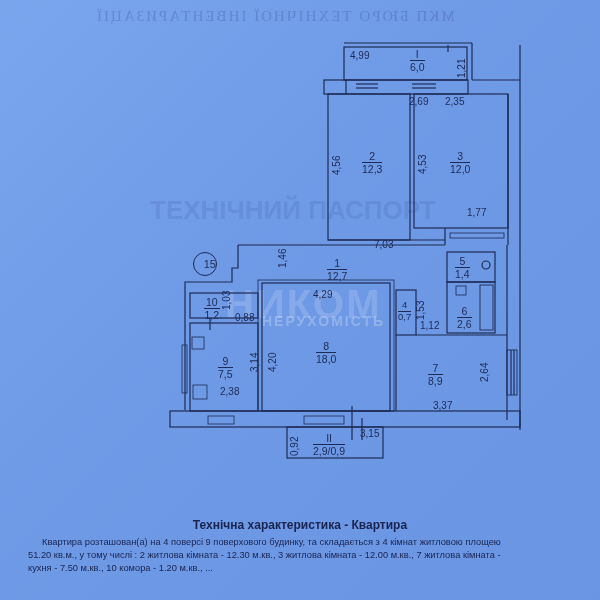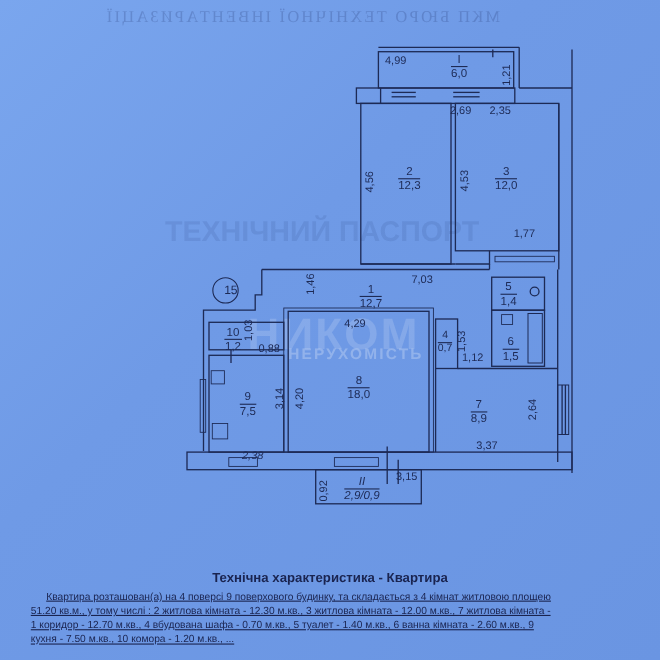--- a/index.html
+++ b/index.html
@@ -12,21 +12,21 @@
   .wm { position:absolute; color:rgba(255,255,255,0.12); font-weight:bold; white-space:nowrap; pointer-events:none; }
   .header-wm { position:absolute; top:8px; left:95px; font-family:"Liberation Serif", serif; font-size:15px; letter-spacing:2px; color:rgba(40,60,120,0.25); transform:scaleX(-1); white-space:nowrap; }
   .plan { position:absolute; left:0; top:0; width:600px; height:510px; }
   .lbl { position:absolute; font-size:10px; color:#1d2a55; white-space:nowrap; line-height:1; }
   .room { position:absolute; text-align:center; font-size:10.5px; line-height:1.15; color:#1d2a55; }
   .room .num { display:block; border-bottom:1px solid #1d2a55; padding:0 2px; }
   .vert { transform:rotate(-90deg); transform-origin:left top; }
   .footer { position:absolute; left:0; top:518px; width:600px; }
   .f-title { text-align:center; font-weight:bold; font-size:12px; color:#1a2450; margin-bottom:4px; }
   .f-text { font-size:9.3px; line-height:13px; color:#1a2450; padding:0 26px 0 28px; }
-  .f-text p { margin:0;text-decoration:underline; }
+  .f-text p { margin:0; }
   .f-text .indent { text-indent:14px; }
   .circle { position:absolute; left:193px; top:252px; width:22px; height:22px; border:1.5px solid #1d2a55; border-radius:50%; font-size:11px; text-align:right; line-height:22px; }
 </style>
 </head>
 <body>
 
 <div class="header-wm">МКП БЮРО ТЕХНІЧНОЇ ІНВЕНТАРИЗАЦІЇ</div>
 <div class="wm" style="left:150px;top:195px;font-size:26px;color:rgba(40,60,120,0.13);">ТЕХНІЧНИЙ ПАСПОРТ</div>
 <div class="wm" style="left:225px;top:282px;font-size:40px;color:rgba(255,255,255,0.16);letter-spacing:2px;">НИКОМ</div>
 <div class="wm" style="left:262px;top:313px;font-size:14px;color:rgba(255,255,255,0.25);letter-spacing:2px;">НЕРУХОМІСТЬ</div>
@@ -117,21 +117,21 @@
 </div>
 
 <div class="lbl" style="left:445px;top:97px;">2,35</div>
 <div class="lbl vert" style="left:418px;top:174px;">4,53</div>
 <div class="room" style="left:450px;top:150px;">
   <span class="num">3</span>
   <span>12,0</span>
 </div>
 <div class="lbl" style="left:467px;top:208px;">1,77</div>
 
-<div class="lbl" style="left:374px;top:250px;">7,03</div>
+<div class="lbl" style="left:374px;top:240px;">7,03</div>
 <div class="lbl vert" style="left:278px;top:268px;">1,46</div>
 <div class="room" style="left:327px;top:257px;">
   <span class="num">1</span>
   <span>12,7</span>
 </div>
 
 <div class="lbl" style="left:313px;top:290px;">4,29</div>
 <div class="lbl vert" style="left:268px;top:372px;">4,20</div>
 <div class="room" style="left:316px;top:340px;">
   <span class="num">8</span>
@@ -144,21 +144,21 @@
 </div>
 <div class="lbl vert" style="left:416px;top:320px;">1,53</div>
 <div class="lbl" style="left:420px;top:321px;">1,12</div>
 
 <div class="room" style="left:455px;top:255px;">
   <span class="num">5</span>
   <span>1,4</span>
 </div>
 <div class="room" style="left:457px;top:305px;">
   <span class="num">6</span>
-  <span>1,5</span>
+  <span>2,6</span>
 </div>
 
 <div class="room" style="left:428px;top:362px;">
   <span class="num">7</span>
   <span>8,9</span>
 </div>
 <div class="lbl vert" style="left:480px;top:382px;">2,64</div>
 <div class="lbl" style="left:433px;top:401px;">3,37</div>
 
 <div class="room" style="left:204px;top:296px;">
@@ -166,30 +166,29 @@
   <span>1,2</span>
 </div>
 <div class="lbl vert" style="left:222px;top:310px;">1,03</div>
 <div class="lbl" style="left:235px;top:313px;text-align:center;">0,88</div>
 
 <div class="room" style="left:218px;top:355px;">
   <span class="num">9</span>
   <span>7,5</span>
 </div>
 <div class="lbl vert" style="left:250px;top:372px;">3,14</div>
-<div class="lbl" style="left:220px;top:410px;font-style:italic;">2,38</div>
+<div class="lbl" style="left:220px;top:387px;">2,38</div>
 
 <div class="lbl vert" style="left:290px;top:456px;">0,92</div>
-<div class="room" style="left:313px;top:432px;font-style:italic;">
+<div class="room" style="left:313px;top:432px;">
   <span class="num">II</span>
   <span>2,9/0,9</span>
 </div>
 <div class="lbl" style="left:360px;top:429px;">3,15</div>
 
 <div class="footer">
   <div class="f-title">Технічна характеристика - Квартира</div>
   <div class="f-text">
     <p class="indent">Квартира розташован(а) на 4 поверсі 9 поверхового будинку, та складається з 4 кімнат житловою площею</p>
     <p>51.20 кв.м., у тому числі : 2 житлова кімната - 12.30 м.кв., 3 житлова кімната - 12.00 м.кв., 7 житлова кімната -</p>
-    <p>1 коридор - 12.70 м.кв., 4 вбудована шафа - 0.70 м.кв., 5 туалет - 1.40 м.кв., 6 ванна кімната - 2.60 м.кв., 9</p>
     <p>кухня - 7.50 м.кв., 10 комора - 1.20 м.кв., ...</p>
   </div>
 </div>
 
 </body></html>

